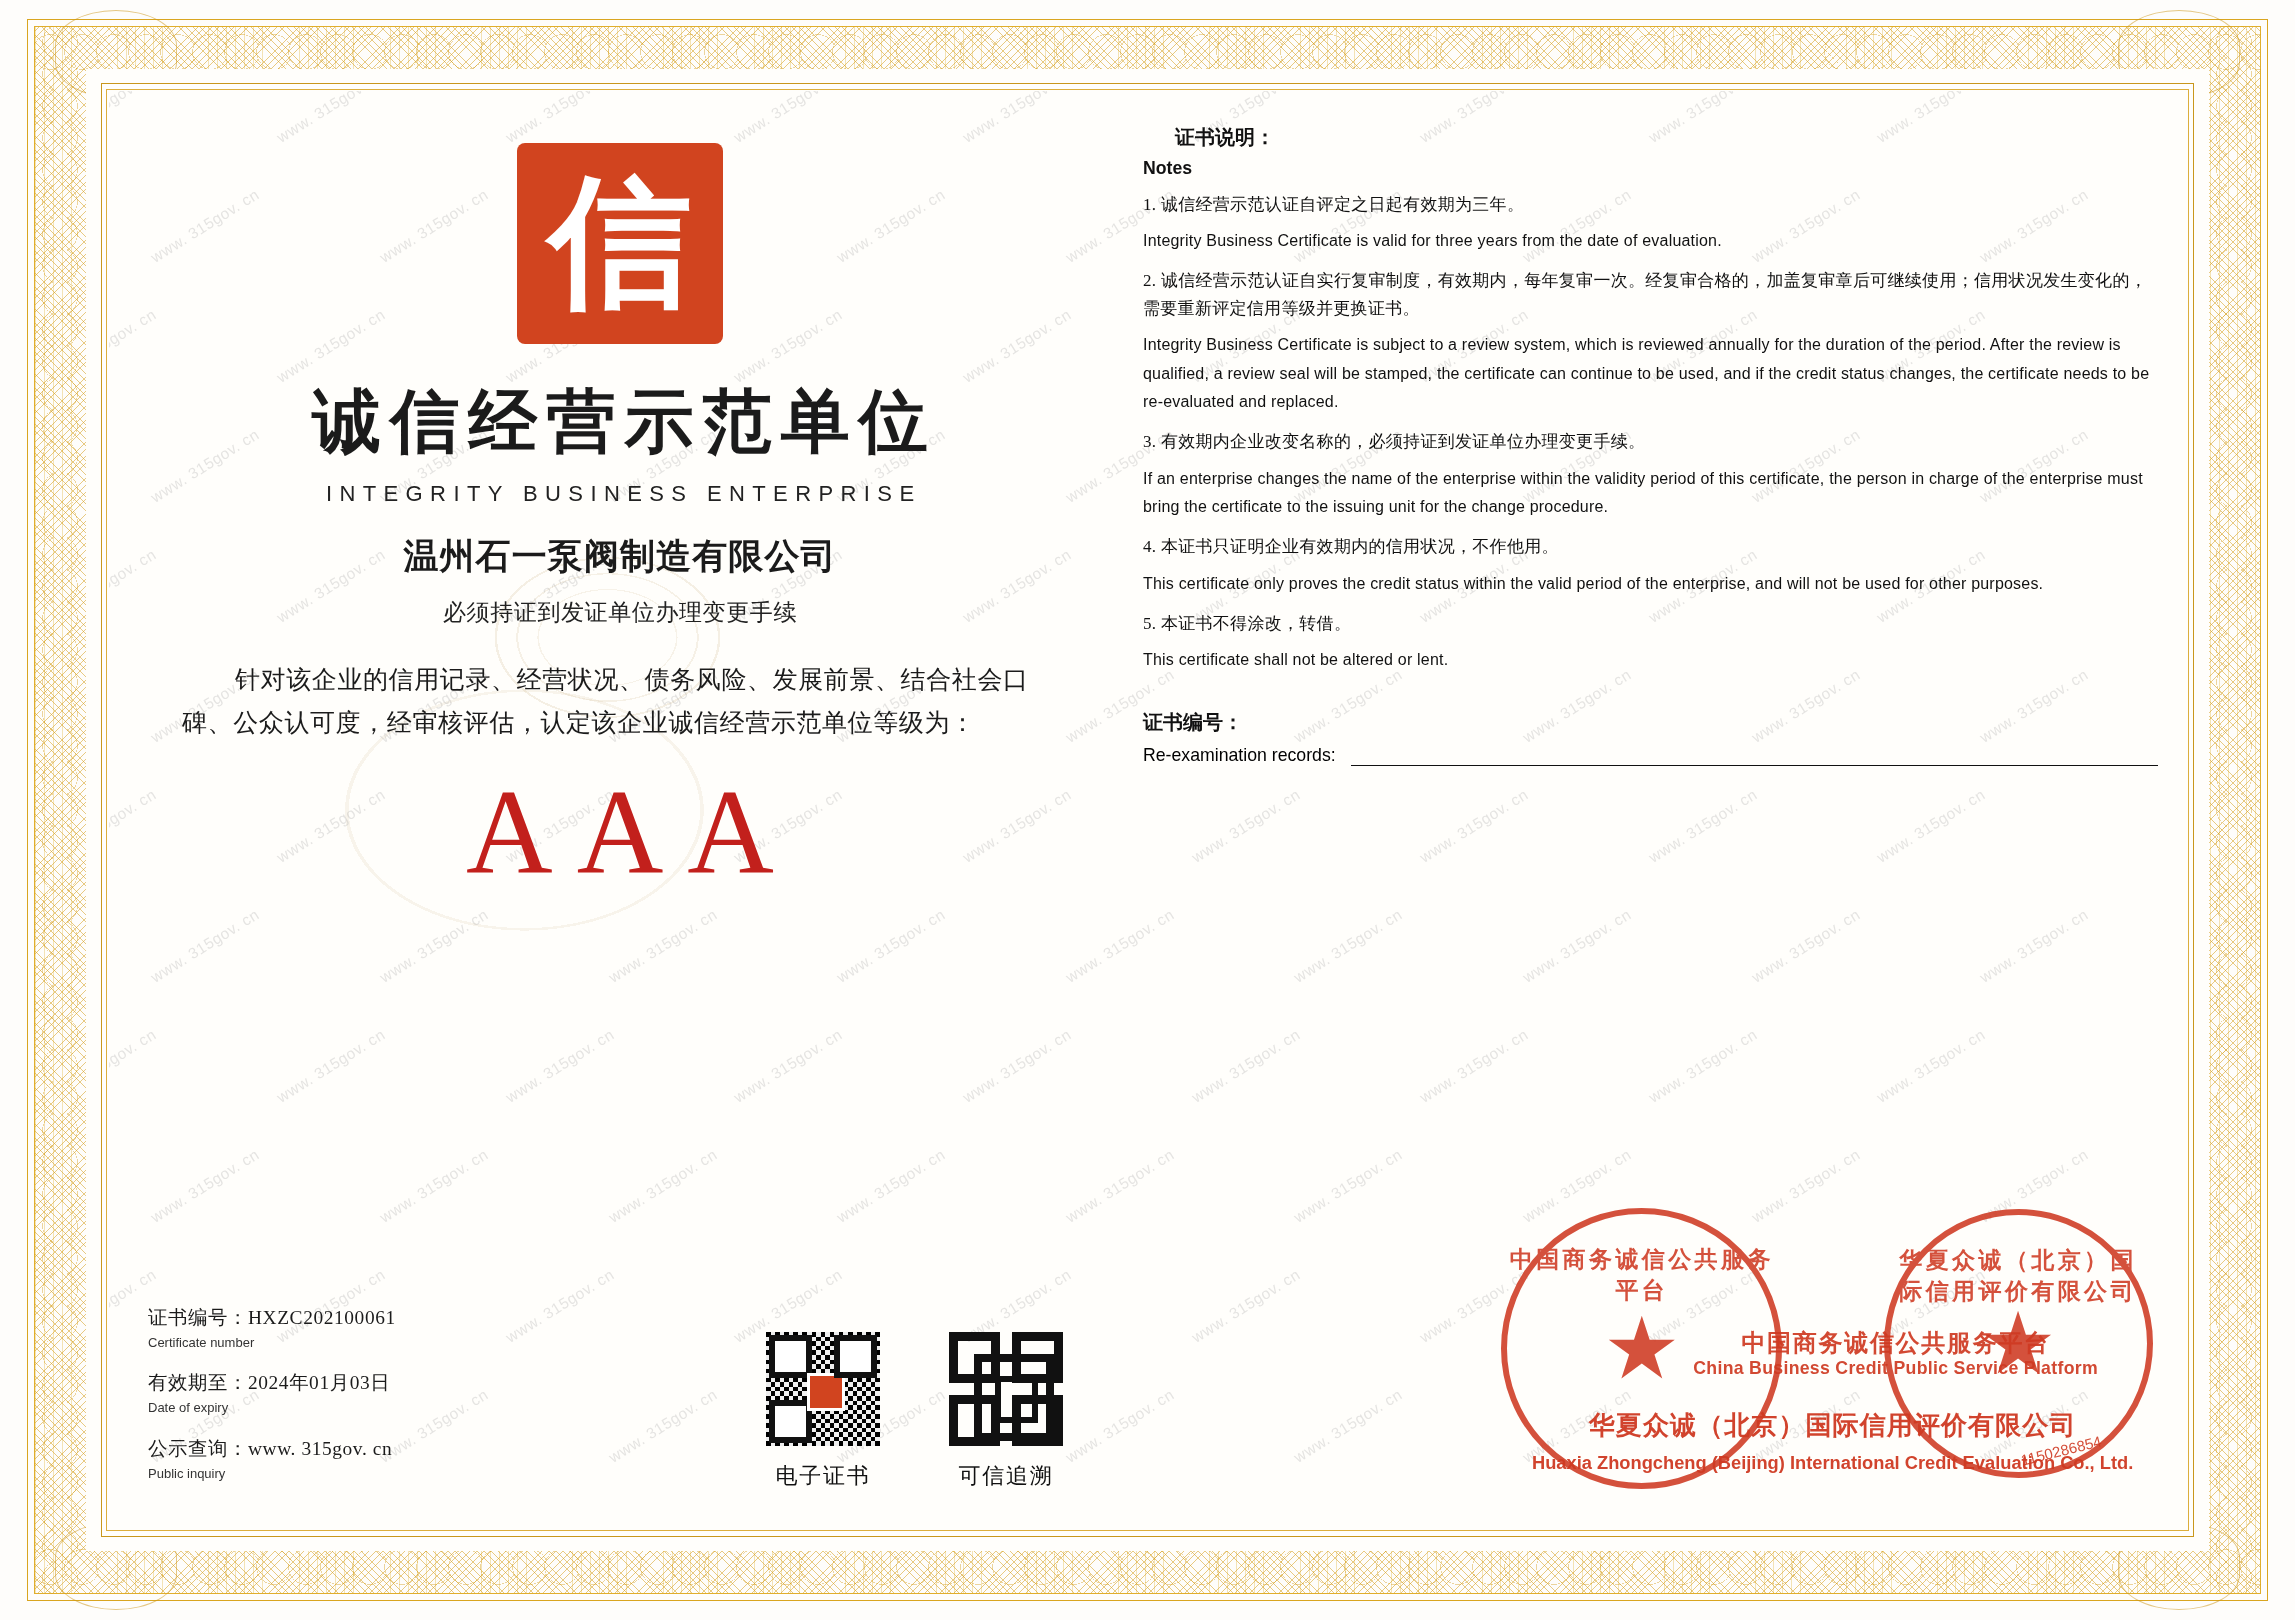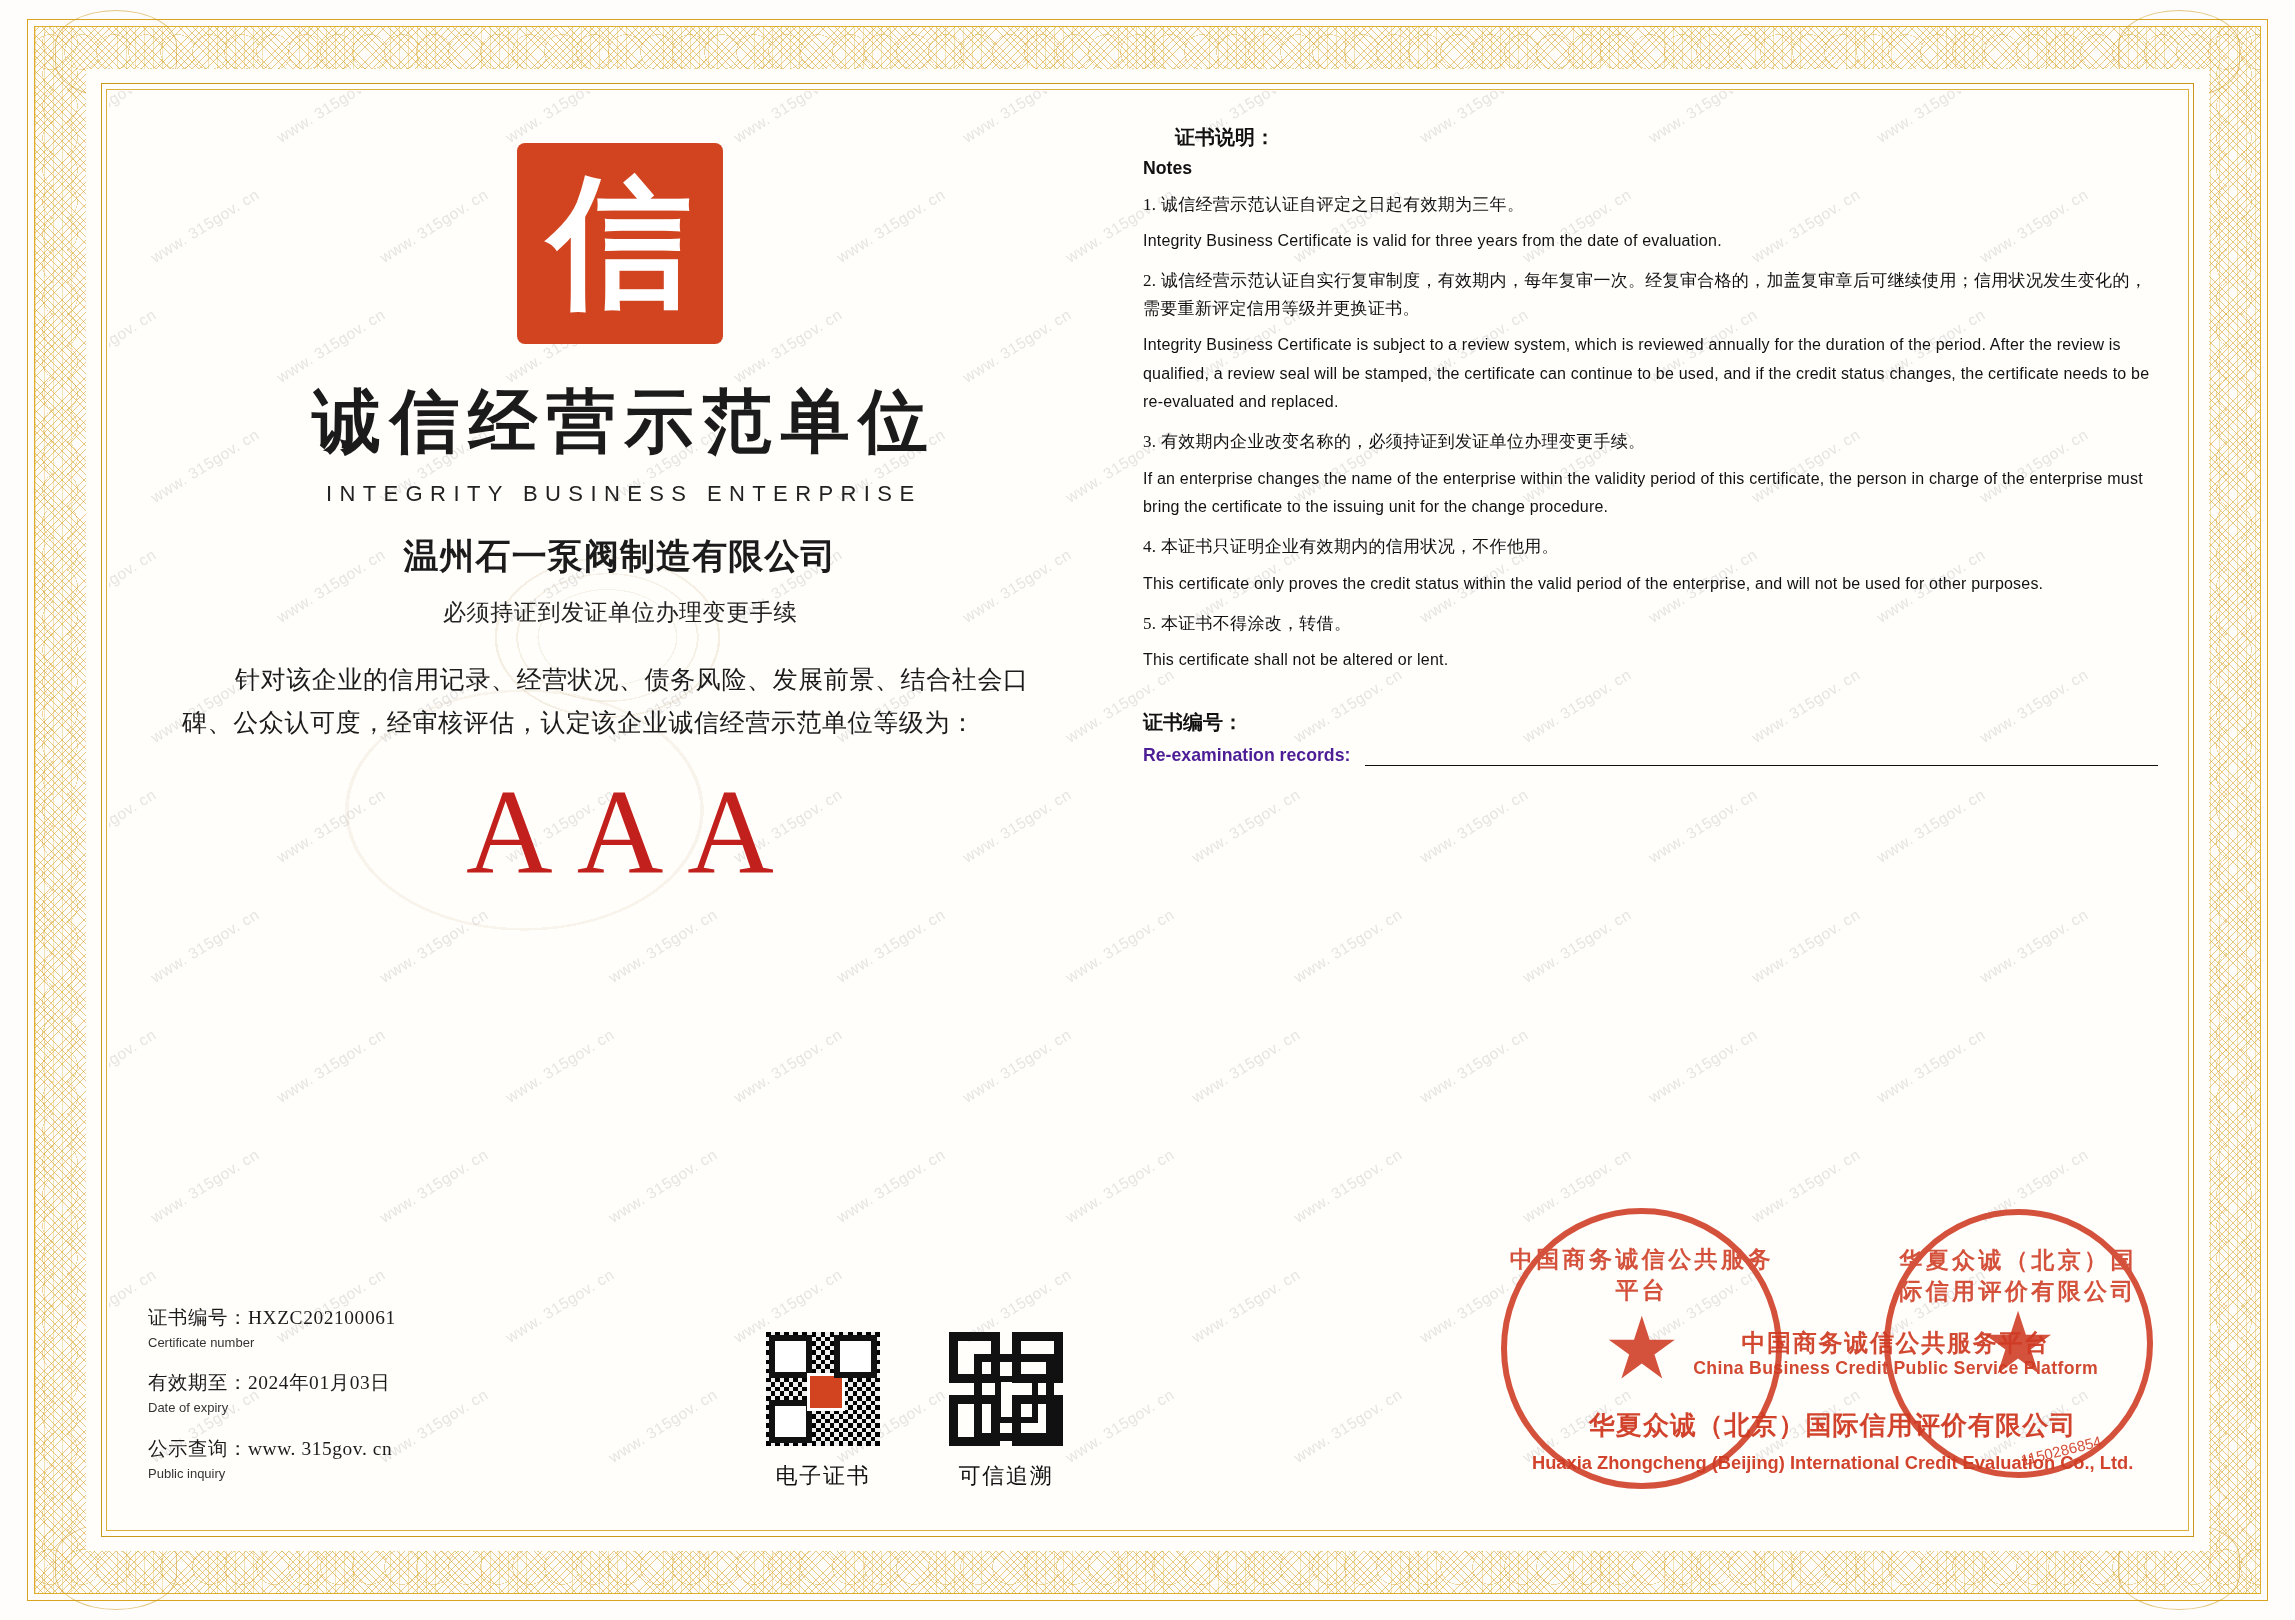--- a/index.html
+++ b/index.html
@@ -253,21 +253,21 @@
     font-size:17px;color:#111;margin-top:11.4px;line-height:1.62;
     font-family:"Liberation Serif", serif;letter-spacing:0.3px;
   }
   .note-en{
     font-size:16px;color:#111;margin-top:9.1px;line-height:1.78;
     font-family:"Liberation Sans", sans-serif;letter-spacing:0.2px;
   }
   .reexam{margin-top:34px;}
   .reexam-cn{font-size:20px;font-weight:700;color:#111;font-family:"Liberation Serif", serif;}
   .reexam-en-row{display:flex;align-items:flex-end;margin-top:9.1px;}
-  .reexam-en{font-size:17.7px;font-weight:700;color:#4c1d95;white-space:nowrap;font-family:"Liberation Sans", sans-serif;}
+  .reexam-en{font-size:17.7px;font-weight:400;color:#000000;white-space:nowrap;font-family:"Liberation Sans", sans-serif;}
   .reexam-line{flex:1;border-bottom:1.7px solid #111;margin-left:15px;height:12.6px;}
 
   
   .stamps{
     position:absolute;right:11.4px;bottom:11.4px;width:674px;height:320px;
   }
   .stamp{
     position:absolute;border-radius:50%;
     border:6.9px solid #cf3a22;
     color:#cf3a22;

